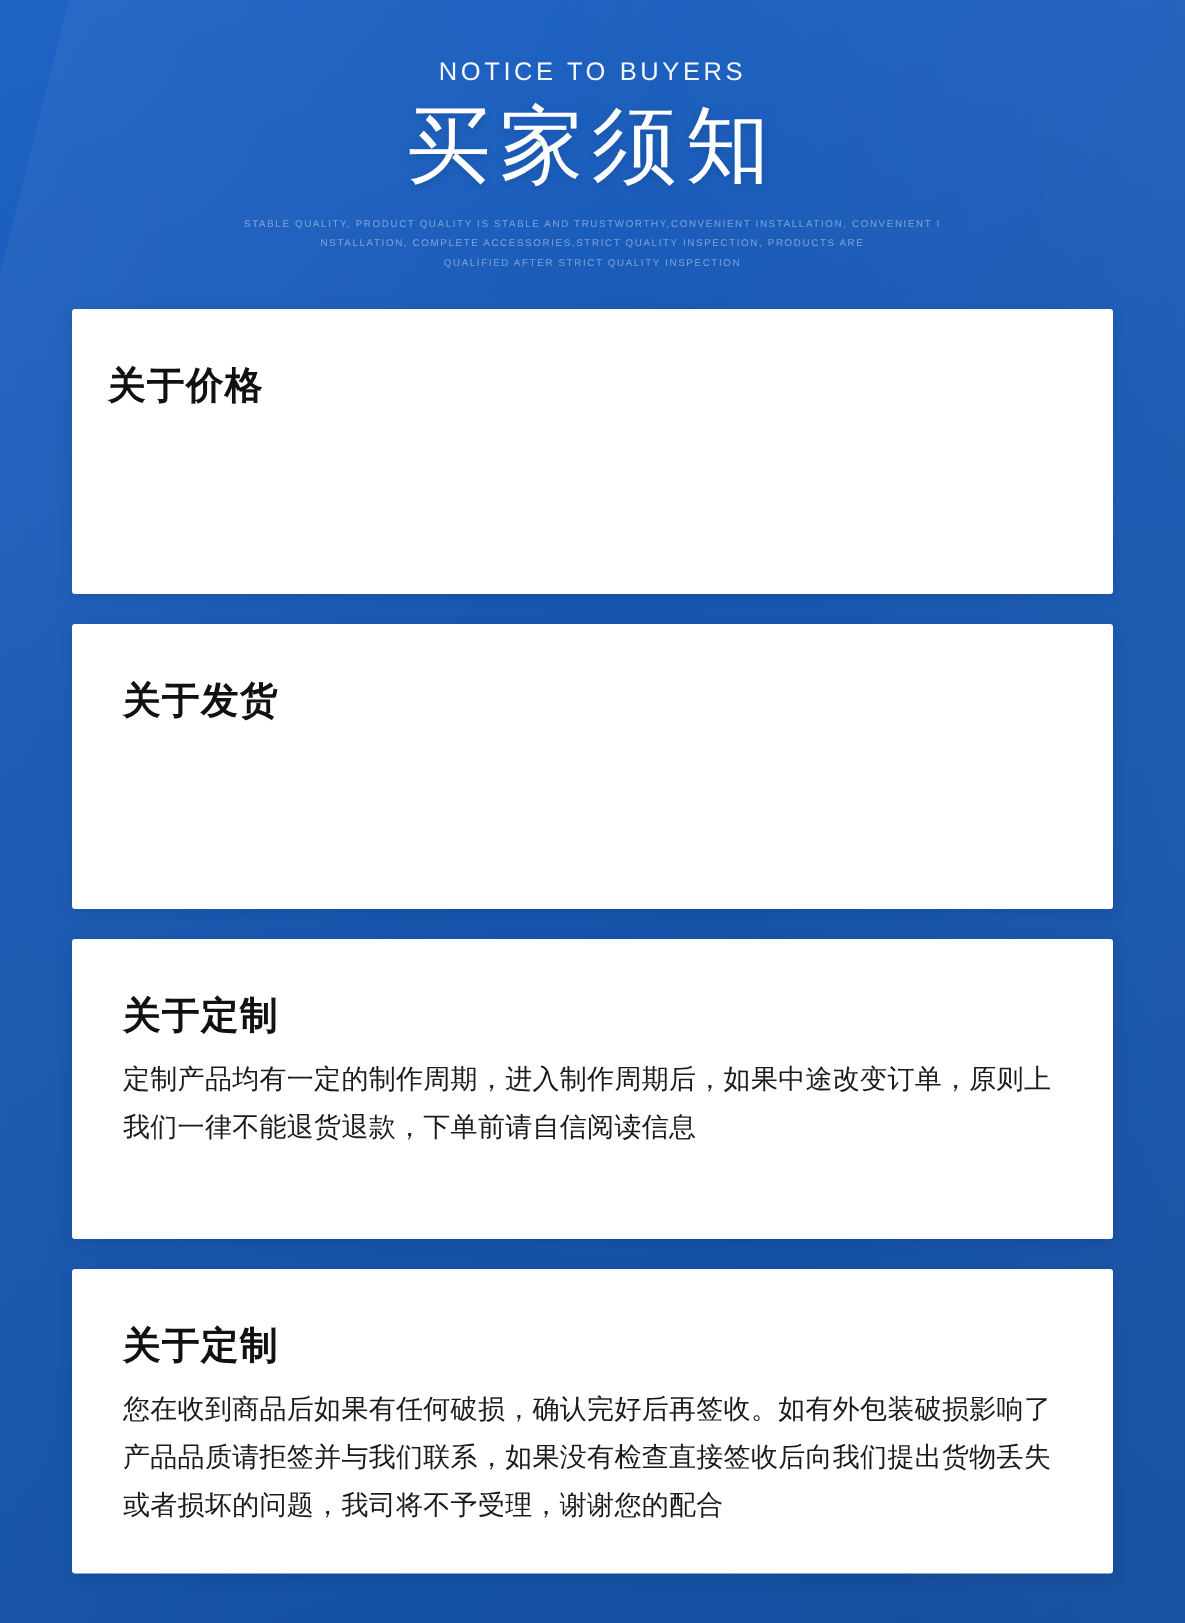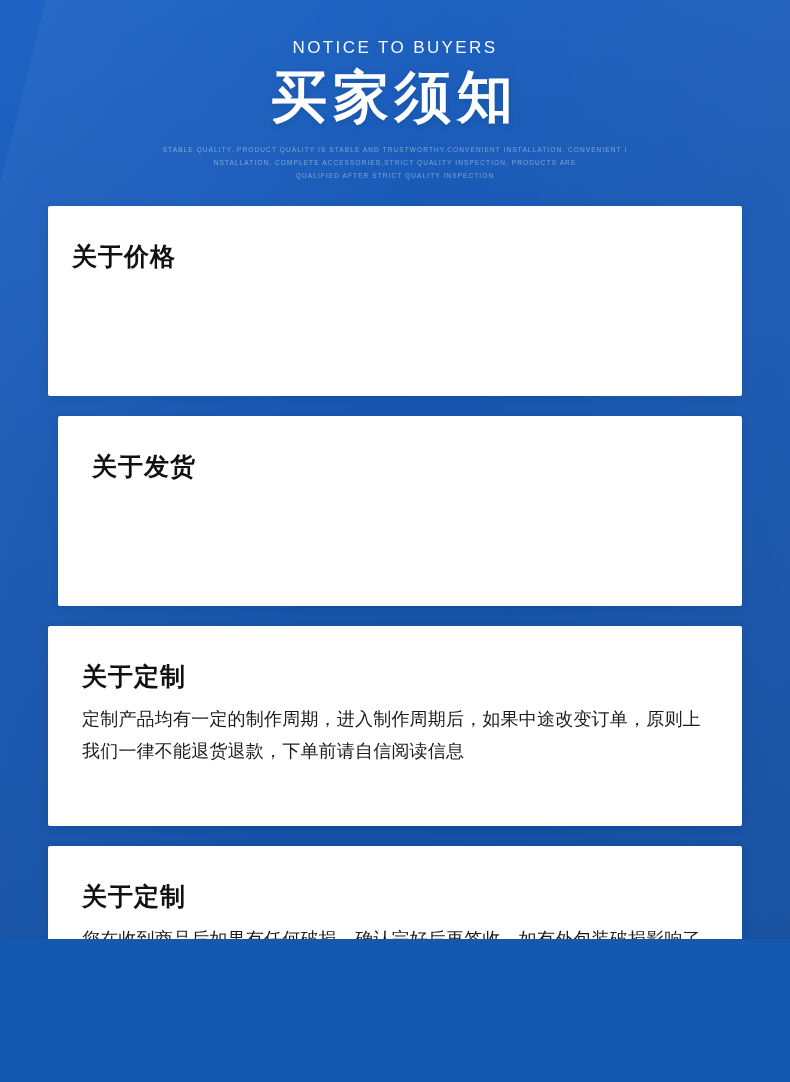--- a/index.html
+++ b/index.html
@@ -10,21 +10,21 @@
     width: 790px;
     height: 1082px;
     background: #1558b0;
     font-family: "Liberation Sans", "DejaVu Sans", sans-serif;
     overflow: hidden;
     position: relative;
   }
   .page {
     position: relative;
     width: 790px;
-    height: 939px;
+    height: 1082px;
     background: linear-gradient(160deg, #1e63c4 0%, #1757b2 40%, #144e9e 100%);
     box-sizing: border-box;
     overflow: hidden;
   }
   
   .page::before {
     content: "";
     position: absolute;
     top: -120px;
     left: -80px;
@@ -56,21 +56,21 @@
     color: #ffffff;
     font-size: 17px;
     letter-spacing: 2.4px;
     font-weight: 400;
     opacity: 0.95;
   }
   .main-title {
     color: #ffffff;
     font-size: 56px;
     line-height: 1.12;
-    font-weight: bold;
+    font-weight: normal;
     letter-spacing: 6px;
     margin-top: 8px;
     text-shadow: 0 2px 6px rgba(0,0,0,0.12);
   }
   .sub-lines {
     margin-top: 14px;
     color: rgba(255,255,255,0.42);
     font-size: 6.5px;
     letter-spacing: 1.1px;
     line-height: 2.0;
@@ -101,21 +101,21 @@
     letter-spacing: 1px;
     margin-bottom: 10px;
   }
   .card-body {
     color: #1a1a1a;
     font-size: 18px;
     line-height: 1.78;
     letter-spacing: 0.2px;
   }
   .card-1 { min-height: 190px; padding-left: 24px; }
-  .card-2 { min-height: 190px; margin-left: 10px; }
+  .card-2 { min-height: 190px; }
   .card-3 { min-height: 200px; }
   .card-4 { min-height: 200px; }
 </style>
 </head>
 <body>
 
 <div class="page">
 
   <div class="header">
     <div class="eyebrow">NOTICE TO BUYERS</div>

